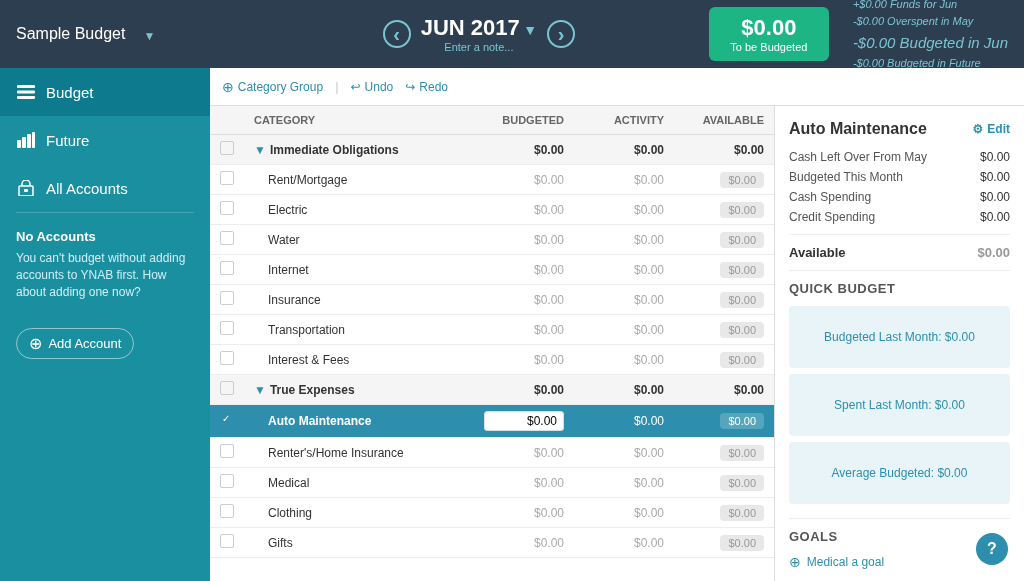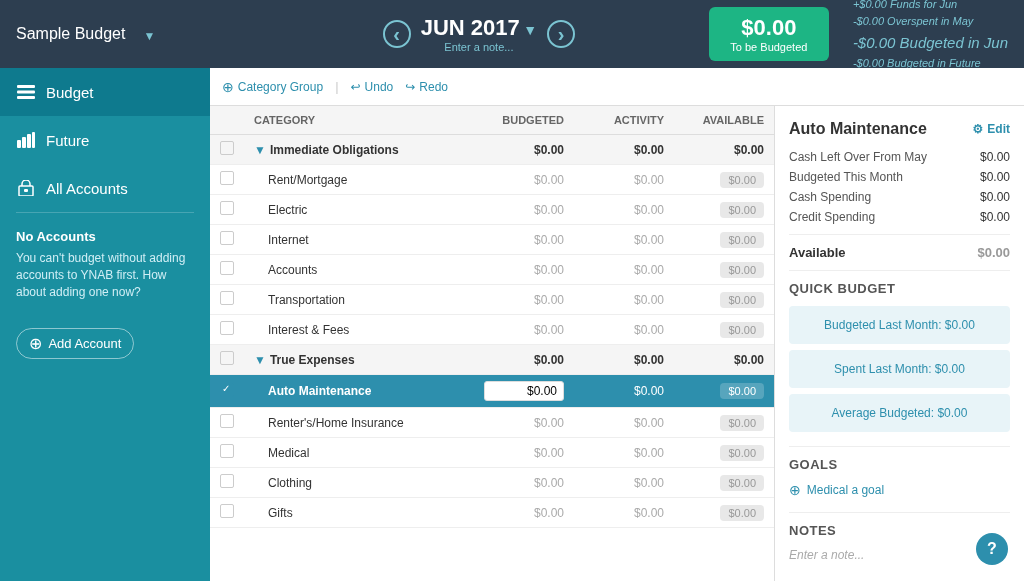--- a/index.html
+++ b/index.html
@@ -68,21 +68,21 @@
     .right-panel { width: 250px; background: #fff; border-left: 1px solid #ddd; flex-shrink: 0; overflow-y: auto; padding: 14px; }
     .panel-title { font-size: 16px; font-weight: bold; color: #333; margin-bottom: 12px; display: flex; justify-content: space-between; align-items: center; }
     .edit-btn { color: #2d8fad; font-size: 12px; cursor: pointer; display: flex; align-items: center; gap: 4px; }
     .panel-row { display: flex; justify-content: space-between; margin-bottom: 6px; font-size: 12px; }
     .panel-row .label { color: #555; }
     .panel-row .value { color: #333; font-weight: 500; }
     .panel-divider { height: 1px; background: #eee; margin: 10px 0; }
     .available-row { display: flex; justify-content: space-between; font-size: 13px; font-weight: bold; color: #333; margin-bottom: 10px; }
     .available-amount { color: #999; }
     .section-title { font-size: 13px; font-weight: bold; color: #555; text-transform: uppercase; letter-spacing: 0.5px; margin-bottom: 10px; }
-    .quick-budget-item { background: #e8f4f8; border-radius: 4px; padding: 12px 12px; margin-bottom: 6px; text-align: center; color: #2d8fad; font-size: 12px; cursor: pointer; }
+    .quick-budget-item { background: #e8f4f8; border-radius: 4px; padding: 24px 12px; margin-bottom: 6px; text-align: center; color: #2d8fad; font-size: 12px; cursor: pointer; }
     .goals-section { margin-top: 14px; }
     .create-goal { display: flex; align-items: center; gap: 6px; color: #2d8fad; font-size: 12px; cursor: pointer; }
     .notes-section { margin-top: 14px; }
     .notes-placeholder { color: #aaa; font-size: 12px; font-style: italic; }
 
     .help-btn { position: fixed; bottom: 16px; right: 16px; background: #2d8fad; color: #fff; border-radius: 50%; width: 32px; height: 32px; display: flex; align-items: center; justify-content: center; font-size: 16px; font-weight: bold; cursor: pointer; }
 
     .col-check { width: 30px; }
     .col-cat { width: auto; }
     .col-budgeted { width: 120px; text-align: right; }
@@ -214,28 +214,35 @@
               </tr>
               <tr>
                 <td><span class="checkbox"></span></td>
                 <td style="padding-left: 24px;">Electric</td>
                 <td class="right" style="color: rgb(170, 170, 170);">$0.00</td>
                 <td class="right" style="color: rgb(170, 170, 170);">$0.00</td>
                 <td class="right"><span class="available-badge zero">$0.00</span></td>
               </tr>
               <tr>
                 <td><span class="checkbox"></span></td>
+                <td style="padding-left: 24px;">Water</td>
+                <td class="right" style="color: rgb(170, 170, 170);">$0.00</td>
+                <td class="right" style="color: rgb(170, 170, 170);">$0.00</td>
+                <td class="right"><span class="available-badge zero">$0.00</span></td>
+              </tr>
+              <tr>
+                <td><span class="checkbox"></span></td>
                 <td style="padding-left: 24px;">Internet</td>
                 <td class="right" style="color: rgb(170, 170, 170);">$0.00</td>
                 <td class="right" style="color: rgb(170, 170, 170);">$0.00</td>
                 <td class="right"><span class="available-badge zero">$0.00</span></td>
               </tr>
               <tr>
                 <td><span class="checkbox"></span></td>
-                <td style="padding-left: 24px;">Accounts</td>
+                <td style="padding-left: 24px;">Insurance</td>
                 <td class="right" style="color: rgb(170, 170, 170);">$0.00</td>
                 <td class="right" style="color: rgb(170, 170, 170);">$0.00</td>
                 <td class="right"><span class="available-badge zero">$0.00</span></td>
               </tr>
               <tr>
                 <td><span class="checkbox"></span></td>
                 <td style="padding-left: 24px;">Transportation</td>
                 <td class="right" style="color: rgb(170, 170, 170);">$0.00</td>
                 <td class="right" style="color: rgb(170, 170, 170);">$0.00</td>
                 <td class="right"><span class="available-badge zero">$0.00</span></td>

